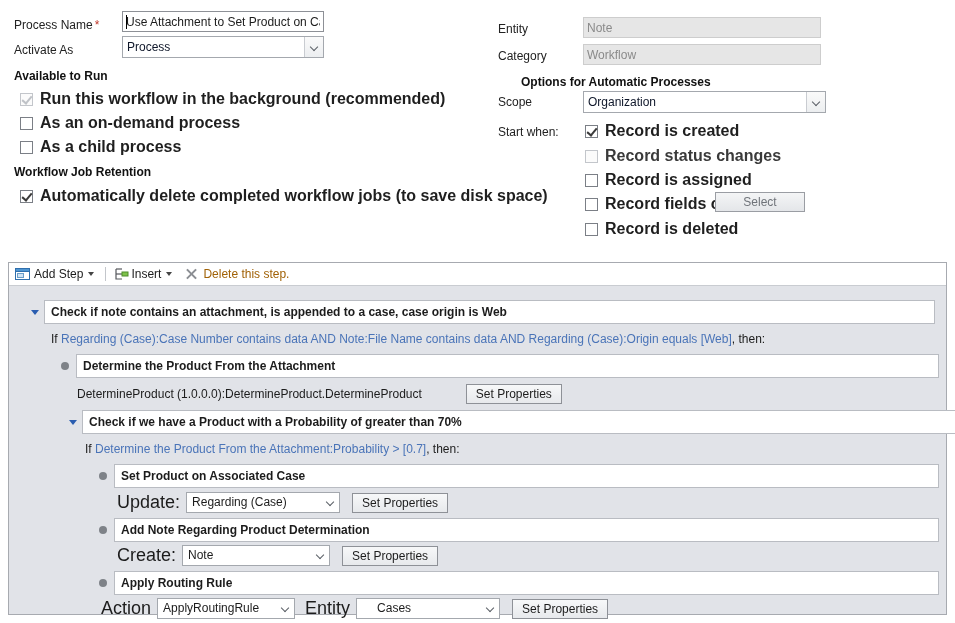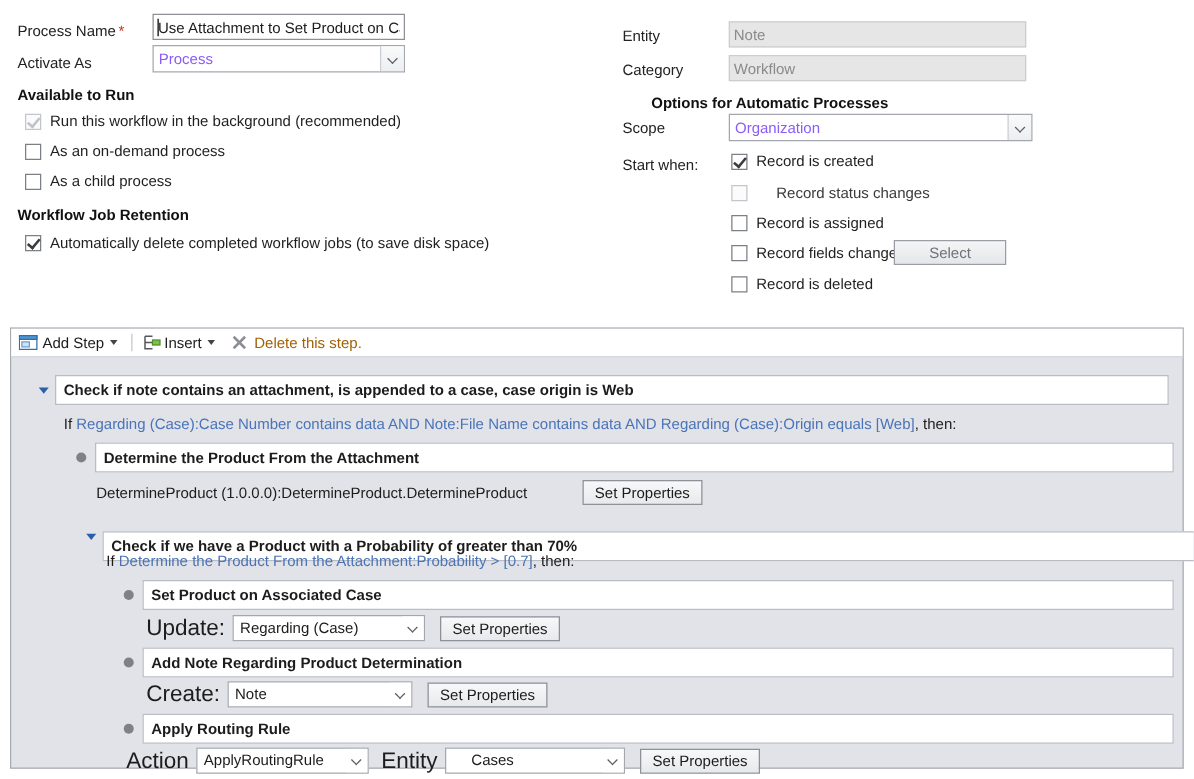--- a/index.html
+++ b/index.html
@@ -54,21 +54,21 @@
     width: 1px;
     background: #000;
   }
 
   .sel {
     position: absolute;
     height: 22px;
     border: 1px solid #a4a8ae;
     background: #fff;
     font-size: 12px;
-    color: #8b5cf6;
+    color: #0f172a;
     padding-left: 4px;
     line-height: 20px;
     white-space: nowrap;
     overflow: hidden;
   }
   .sel .arrow-box {
     position: absolute;
     top: 0; right: 0; bottom: 0;
     width: 19px;
     background: linear-gradient(#fafafa,#eceef0);
@@ -100,22 +100,22 @@
   .cb.chk::after {
     content: "";
     position: absolute;
     left: 3px; top: 0px;
     width: 4px; height: 8px;
     border-right: 2px solid #3b3b3b;
     border-bottom: 2px solid #3b3b3b;
     transform: rotate(40deg);
   }
   .cb.chk.dis::after { border-color: #bfc2c7; }
-  .cb-row .lbl { font-size: 12px; color: #1f1f1f; }
-  .cb-row.muted .lbl { color: #3a3a3a; margin-left: 16px; }
+  .cb-row .lbl { font-size: 16px; color: #1f1f1f; font-weight: bold; }
+  .cb-row.muted .lbl { color: #3a3a3a; }
 
   .btn {
     position: absolute;
     height: 20px;
     border: 1px solid #9a9da3;
     background: linear-gradient(#f4f5f6,#e4e6e9);
     font-family: "Liberation Sans", sans-serif;
     font-size: 12px;
     color: #6f7379;
     display: flex; align-items: center; justify-content: center;
@@ -355,21 +355,21 @@
         <span class="dot"></span>
         <span class="stepbox" style="width:863px;">Determine the Product From the Attachment</span>
       </div>
       <div class="detail-line" style="left:68px; top:98px;gap:32px;">
         <span class="plain">DetermineProduct (1.0.0.0):DetermineProduct.DetermineProduct</span>
         <span class="sp-btn">Set Properties</span>
       </div>
 
       <div class="step-row" style="left:60px; top:124px;">
         <span class="tri"></span>
-        <span class="stepbox" style="width:874px;margin-top:15px;">Check if we have a Product with a Probability of greater than 70%</span>
+        <span class="stepbox" style="width:874px;">Check if we have a Product with a Probability of greater than 70%</span>
       </div>
       <div class="cond-line" style="left:76px; top:156px;">
         <span>If</span>
         <span class="cond-link">Determine the Product From the Attachment:Probability &gt; [0.7]</span><span>, then:</span>
       </div>
 
       <div class="step-row" style="left:90px; top:178px;">
         <span class="dot"></span>
         <span class="stepbox" style="width:825px;">Set Product on Associated Case</span>
       </div>

